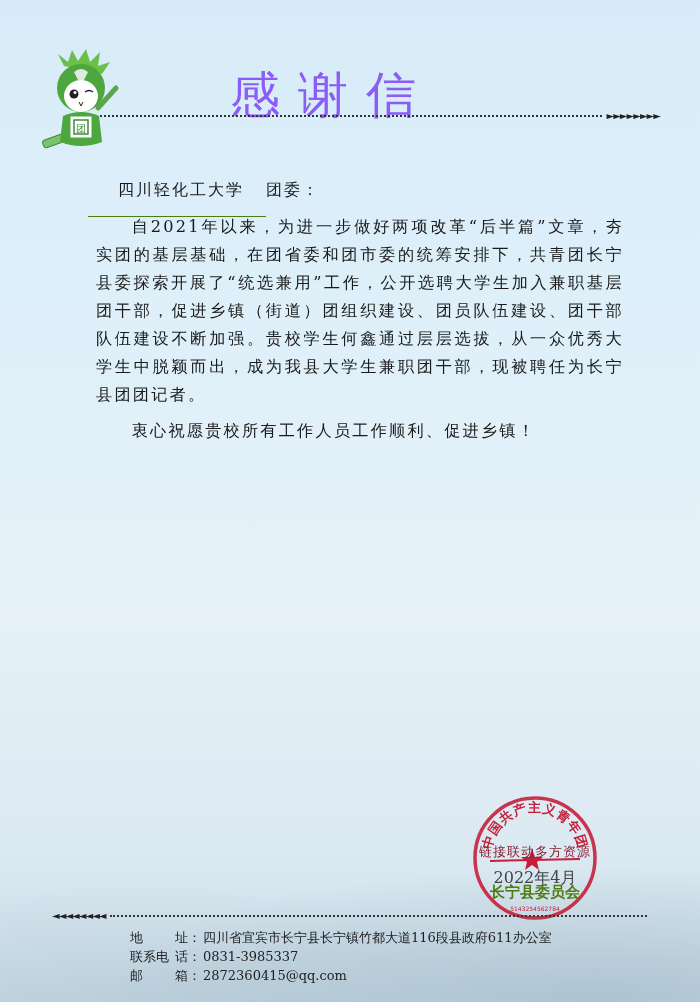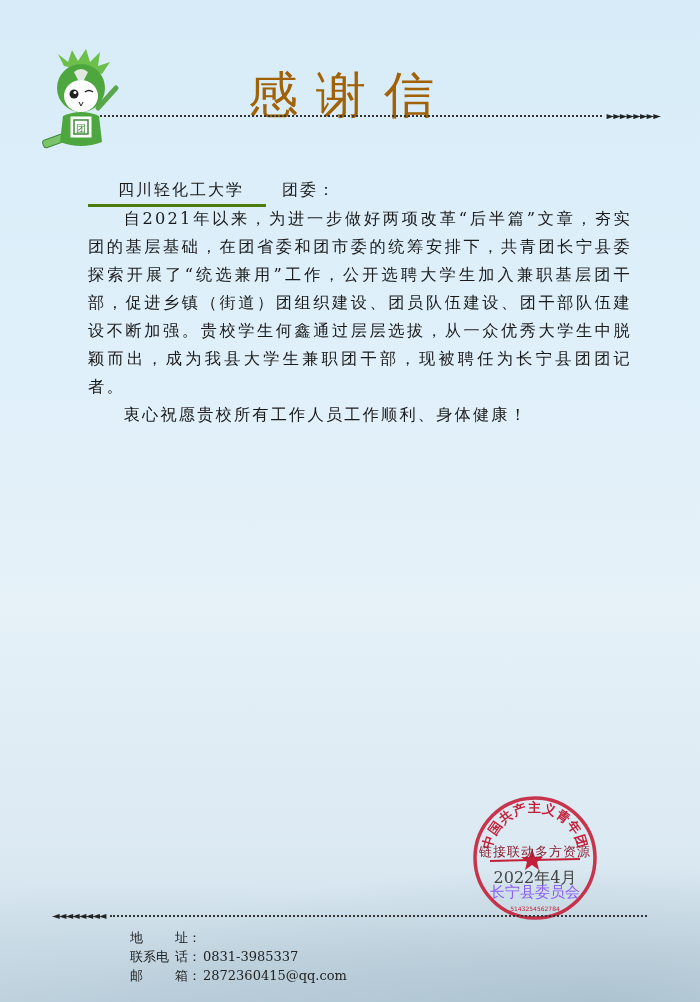--- a/index.html
+++ b/index.html
@@ -9,50 +9,50 @@
     font-family: "DejaVu Serif", "Liberation Serif", serif;
     color: #1a1a1a;
   }
   .bg-mist {
     position: absolute; left: 0; right: 0; bottom: 0; height: 160px;
     background: radial-gradient(ellipse at 85% 100%, rgba(150,175,190,0.55) 0%, rgba(150,175,190,0) 60%),
                 radial-gradient(ellipse at 20% 110%, rgba(160,185,200,0.4) 0%, rgba(160,185,200,0) 55%);
   }
   .mascot { position: absolute; left: 36px; top: 46px; width: 90px; height: 130px; }
   .title {
-    position: absolute; left: 230px; top: 62px; width: 240px; text-align: center;
-    font-family: "DejaVu Sans", sans-serif; font-size: 50px; letter-spacing: 18px; color: #a16207;
+    position: absolute; left: 230px; top: 62px; width: 240px; 
+    font-family: "DejaVu Sans", sans-serif; font-size: 50px; letter-spacing: 18px; color: #8b5cf6;
     font-weight: 300;
   }
   .title-line {
     position: absolute; left: 100px; top: 113px; width: 560px; height: 6px;
     display: flex; align-items: center;
   }
   .dots { flex: 1; border-top: 2.5px dotted #333; height: 0; }
   .arrows { color: #222; font-size: 10px; letter-spacing: -1px; line-height: 6px; margin-left: 4px; }
   .salute {
     position: absolute; left: 88px; top: 180px; font-size: 16px; letter-spacing: 2px;
   }
-  .salute .org { display: inline-block; padding: 0 22px 3px 30px; border-bottom: 3px solid #4d7c0f; }
-  .salute .org-suffix { margin-left: 16px; }
+  .salute .org { display: inline-block; padding: 0 22px 15px 30px; border-bottom: 1px solid #4d7c0f; }
+  .salute .org-suffix { }
   .body-text {
     position: absolute; left: 88px; top: 205px; width: 544px;
     font-size: 16.2px; line-height: 28px; letter-spacing: 2.2px; text-align: justify;
   }
-  .body-text p { margin: 0; text-indent: 2.2em; }
+  .body-text p { margin: 8px; text-indent: 2.2em; }
   .stamp {
     position: absolute; left: 470px; top: 793px; width: 130px; height: 130px;
   }
   .stamp-text {
     position: absolute; left: 0; width: 130px; text-align: center; color: #c4203a;
     font-family: "DejaVu Sans", sans-serif;
   }
   .stamp-line1 { top: 50px; font-size: 13px; letter-spacing: 1px; color: #8b2030; font-family: "DejaVu Serif", serif; }
   .stamp-date { top: 75px; font-size: 16px; color: #444; font-family: "DejaVu Serif", serif; }
-  .stamp-org { top: 90px; font-size: 15px; font-weight: normal; color: #8b5cf6; }
+  .stamp-org { top: 90px; font-size: 15px; font-weight: bold; color: #4d7c0f; }
   .footer-line {
     position: absolute; left: 52px; top: 913px; width: 595px; height: 6px;
     display: flex; align-items: center;
   }
   .footer-line .arrows { margin: 0 4px 0 0; }
   .footer-info {
     position: absolute; left: 130px; top: 928px; font-size: 13px; line-height: 19px; color: #222;
   }
   .footer-row { display: flex; }
   .footer-label { width: 58px; display: flex; justify-content: space-between; }
@@ -86,21 +86,21 @@
   <div class="dots"></div>
   <span class="arrows">►►►►►►►►</span>
 </div>
 
 <div class="salute">
   <span class="org">四川轻化工大学</span><span class="org-suffix">团委：</span>
 </div>
 
 <div class="body-text">
   <p>自2021年以来，为进一步做好两项改革“后半篇”文章，夯实团的基层基础，在团省委和团市委的统筹安排下，共青团长宁县委探索开展了“统选兼用”工作，公开选聘大学生加入兼职基层团干部，促进乡镇（街道）团组织建设、团员队伍建设、团干部队伍建设不断加强。贵校学生何鑫通过层层选拔，从一众优秀大学生中脱颖而出，成为我县大学生兼职团干部，现被聘任为长宁县团团记者。</p>
-  <p>衷心祝愿贵校所有工作人员工作顺利、身体健康！</p>
+  <p>衷心祝愿贵校所有工作人员工作顺利、促进乡镇！</p>
 </div>
 
 <div class="stamp">
   <svg width="130" height="130" viewBox="0 0 130 130">
     <defs>
       <path id="ringPath" d="M 22 72 A 44 44 0 1 1 108 72"></path>
     </defs>
     <circle cx="65" cy="65" r="60" fill="none" stroke="#c4203a" stroke-width="3.5" opacity="0.9"></circle>
     <text font-size="13" fill="#c4203a" font-family="DejaVu Sans, sans-serif" font-weight="bold" letter-spacing="1">
       <textPath href="#ringPath" startOffset="50%" text-anchor="middle">中国共产主义青年团</textPath>
@@ -119,20 +119,21 @@
   <div class="dots"></div>
 </div>
 
 <div class="footer-info">
   <div class="footer-row">
     <span class="footer-label">
         <span>地</span>
         <span>址</span>
       </span>
     <span class="footer-sep">：</span>
+    <span>四川省宜宾市长宁县长宁镇竹都大道116段县政府611办公室</span>
   </div>
   <div class="footer-row">
     <span class="footer-label">
         <span>联系电</span>
         <span>话</span>
       </span>
     <span class="footer-sep">：</span>
     <span>0831-3985337</span>
   </div>
   <div class="footer-row">

